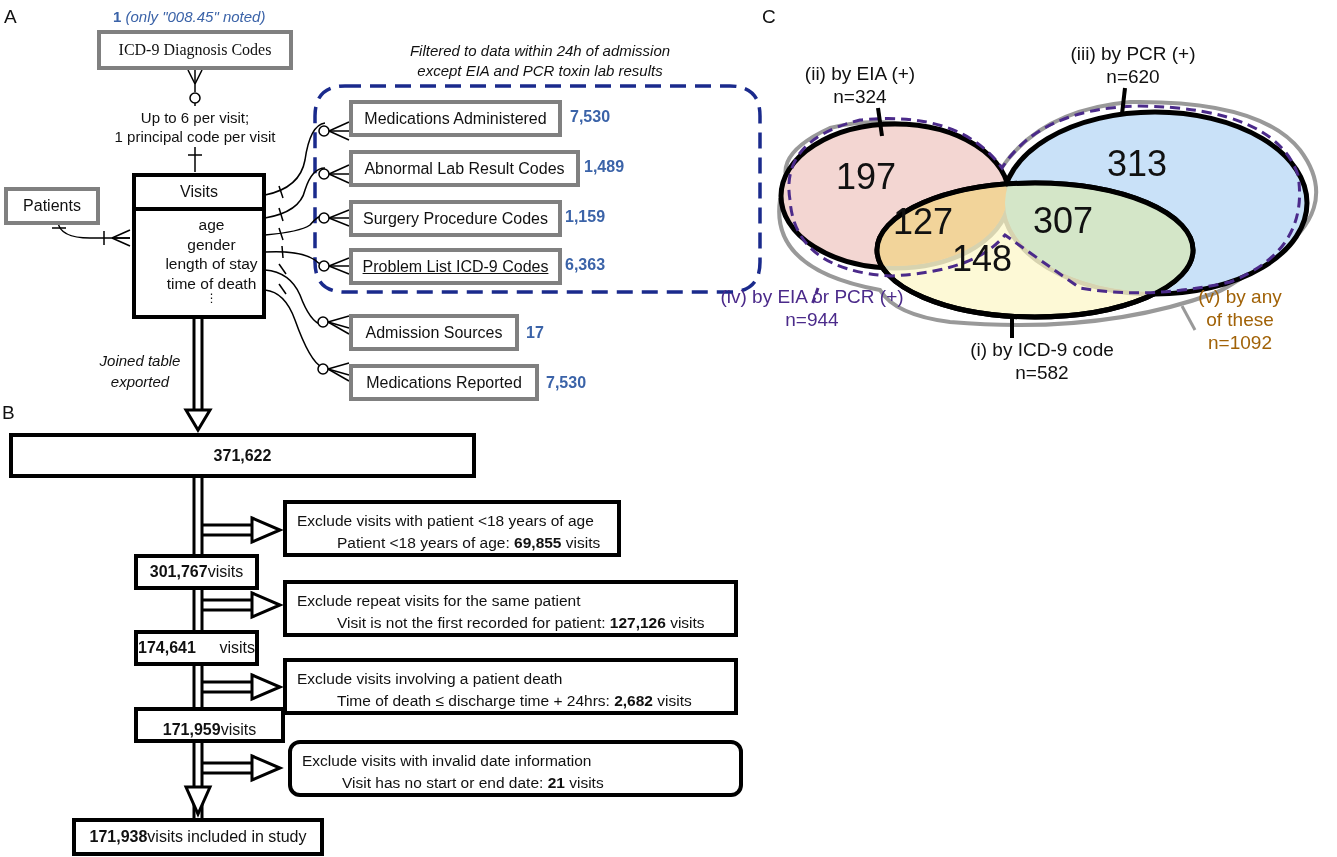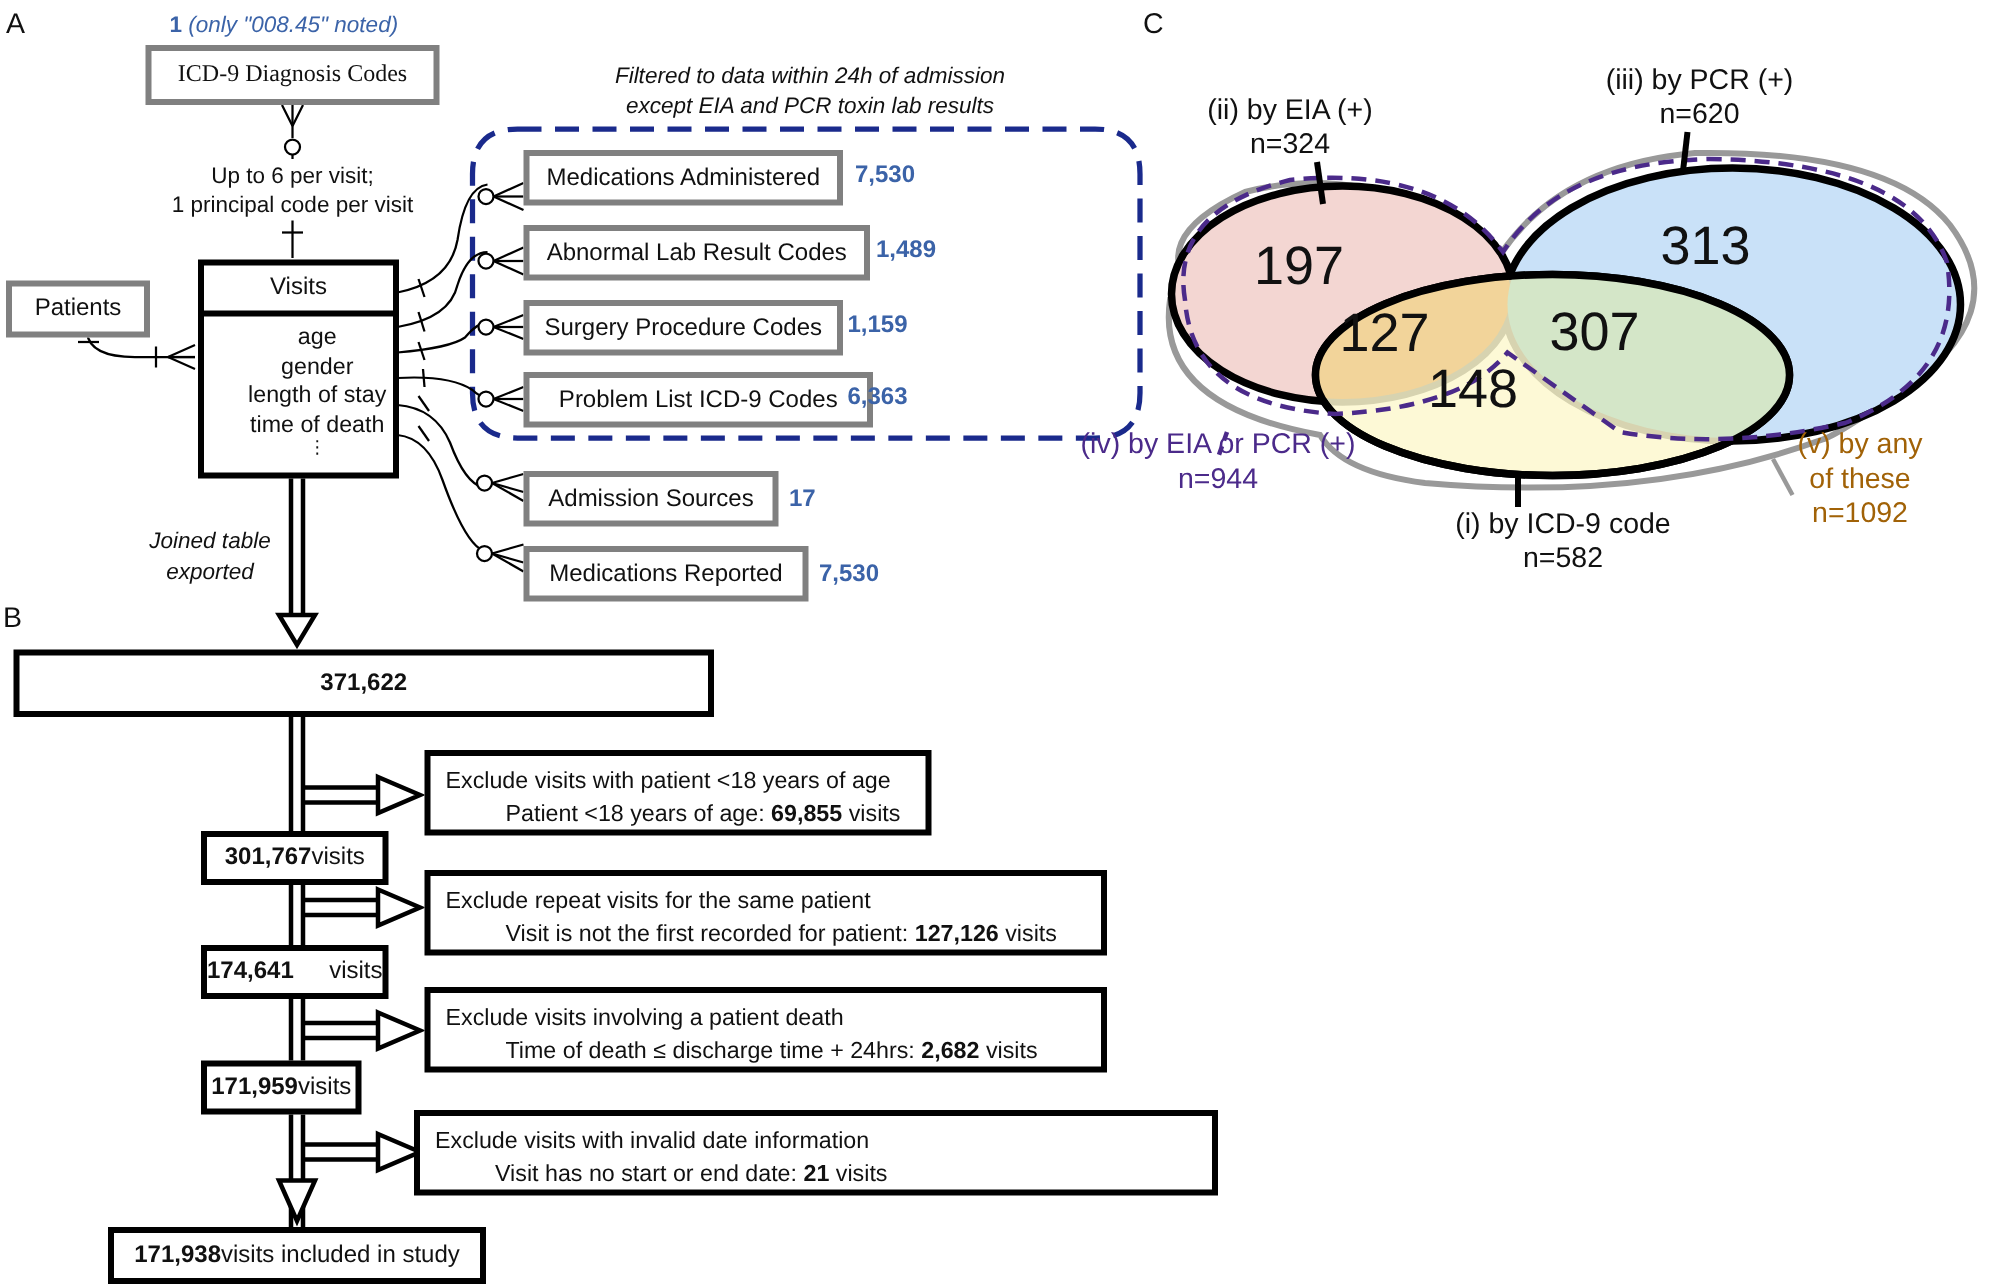--- a/index.html
+++ b/index.html
@@ -172,21 +172,21 @@
   </div>
 <div class="count" style="left:570px;top:108px;">7,530</div>
 <div class="gbox" style="left:349px;top:150px;width:231px;height:37px;">
     <span>Abnormal Lab Result Codes</span>
   </div>
 <div class="count" style="left:584px;top:158px;">1,489</div>
 <div class="gbox" style="left:349px;top:200px;width:213px;height:37px;">
     <span>Surgery Procedure Codes</span>
   </div>
 <div class="count" style="left:565px;top:208px;">1,159</div>
-<div class="gbox" style="left:349px;top:248px;width:233px;height:37px;">
+<div class="gbox" style="left:349px;top:248px;width:213px;height:37px;text-decoration:underline;">
     <span>Problem List ICD-9 Codes</span>
   </div>
 <div class="count" style="left:565px;top:256px;">6,363</div>
 <div class="gbox" style="left:349px;top:314px;width:170px;height:37px;">
     <span>Admission Sources</span>
   </div>
 <div class="count" style="left:526px;top:324px;">17</div>
 <div class="gbox" style="left:349px;top:364px;width:190px;height:37px;">
     <span>Medications Reported</span>
   </div>
@@ -216,26 +216,26 @@
 </div>
 <div class="kbox" style="left:134px;top:630px;width:125px;height:36px;display:flex;align-items:center;justify-content:space-between;">
   <b>174,641</b>
     <span> visits</span>
 </div>
 
 <div class="kbox excl" style="left:283px;top:658px;width:455px;height:57px;">
   <div>Exclude visits involving a patient death</div>
   <div class="sub"><span>Time of death ≤ discharge time + 24hrs: </span><b>2,682</b><span> visits</span></div>
 </div>
-<div class="kbox" style="left:134px;top:707px;width:107px;height:36px;display:flex;align-items:center;justify-content:center;">
+<div class="kbox" style="left:134px;top:707px;width:151px;height:36px;display:flex;align-items:flex-end;justify-content:center;">
   <b>171,959</b>
     <span> visits</span>
 </div>
 
-<div class="kbox excl" style="left:276px;top:740px;width:536px;height:57px;">
+<div class="kbox excl" style="left:288px;top:740px;width:455px;height:57px;border-radius:12px;">
   <div>Exclude visits with invalid date information</div>
   <div class="sub"><span>Visit has no start or end date: </span><b>21</b><span> visits</span></div>
 </div>
 
 <div class="kbox" style="left:72px;top:818px;width:252px;height:38px;display:flex;align-items:center;justify-content:center;">
   <b>171,938</b>
     <span> visits included in study</span>
 </div>
 
 <div class="venn-num" style="left:866px;top:177px;">197</div>

